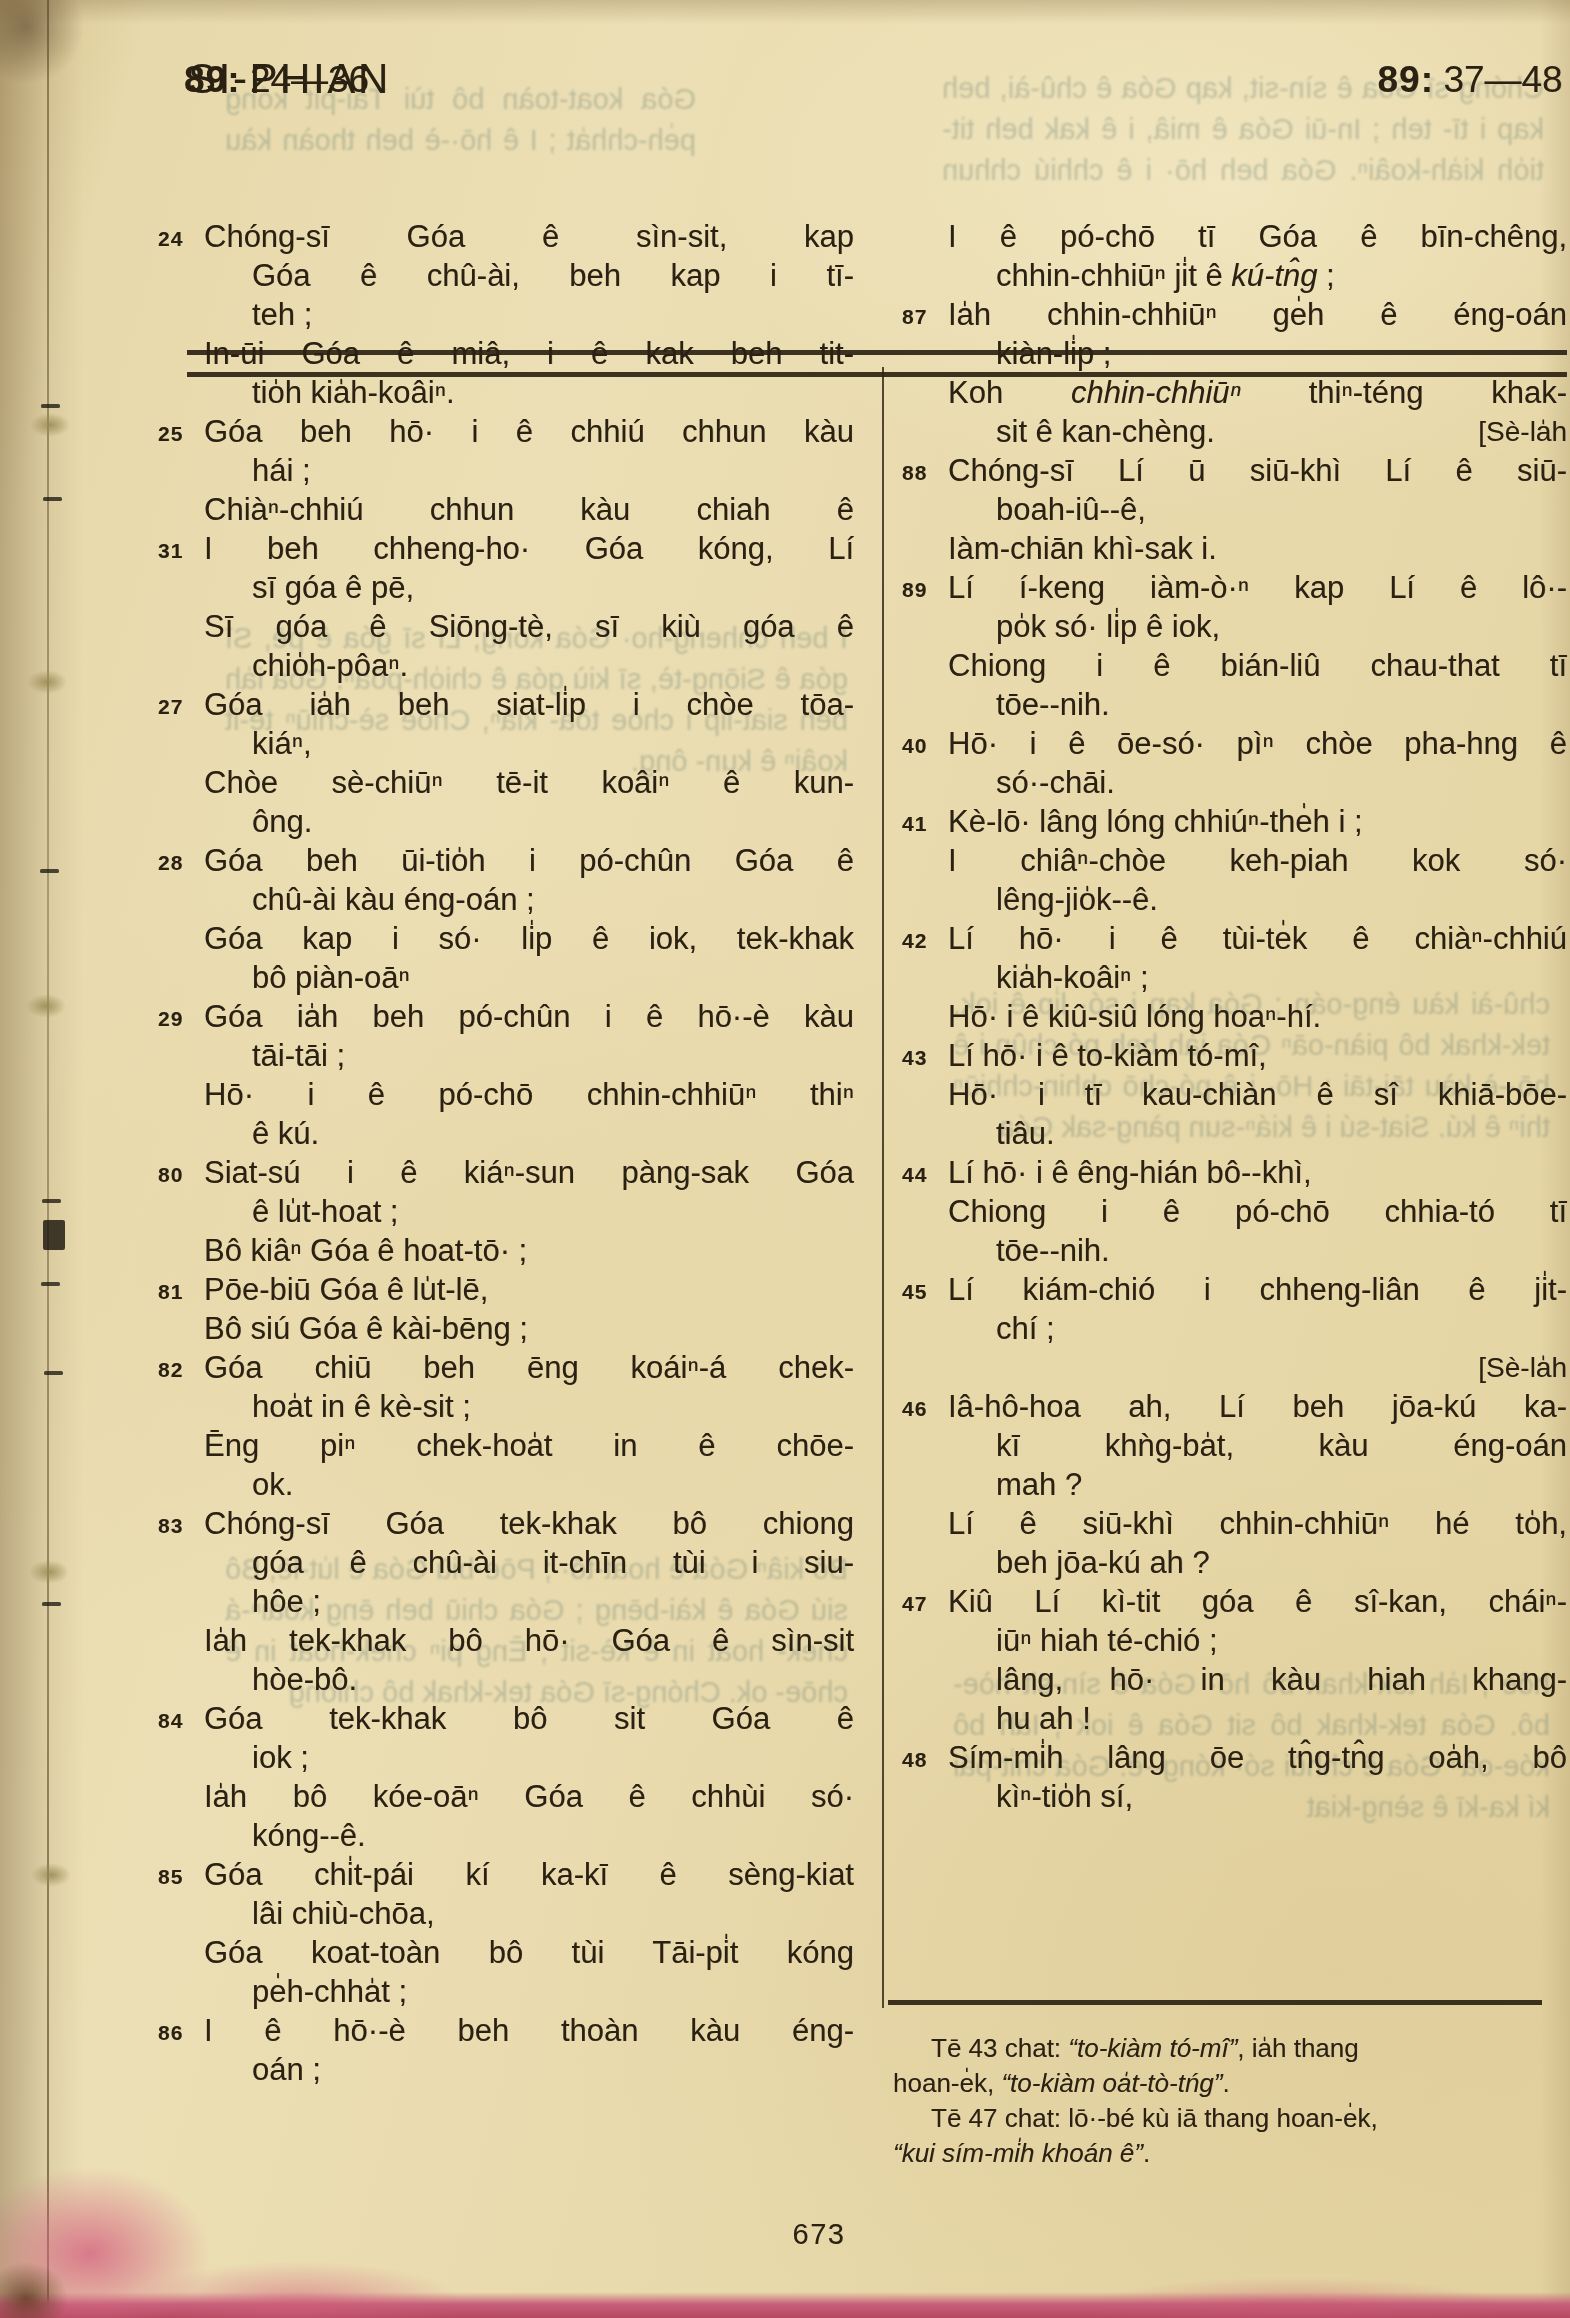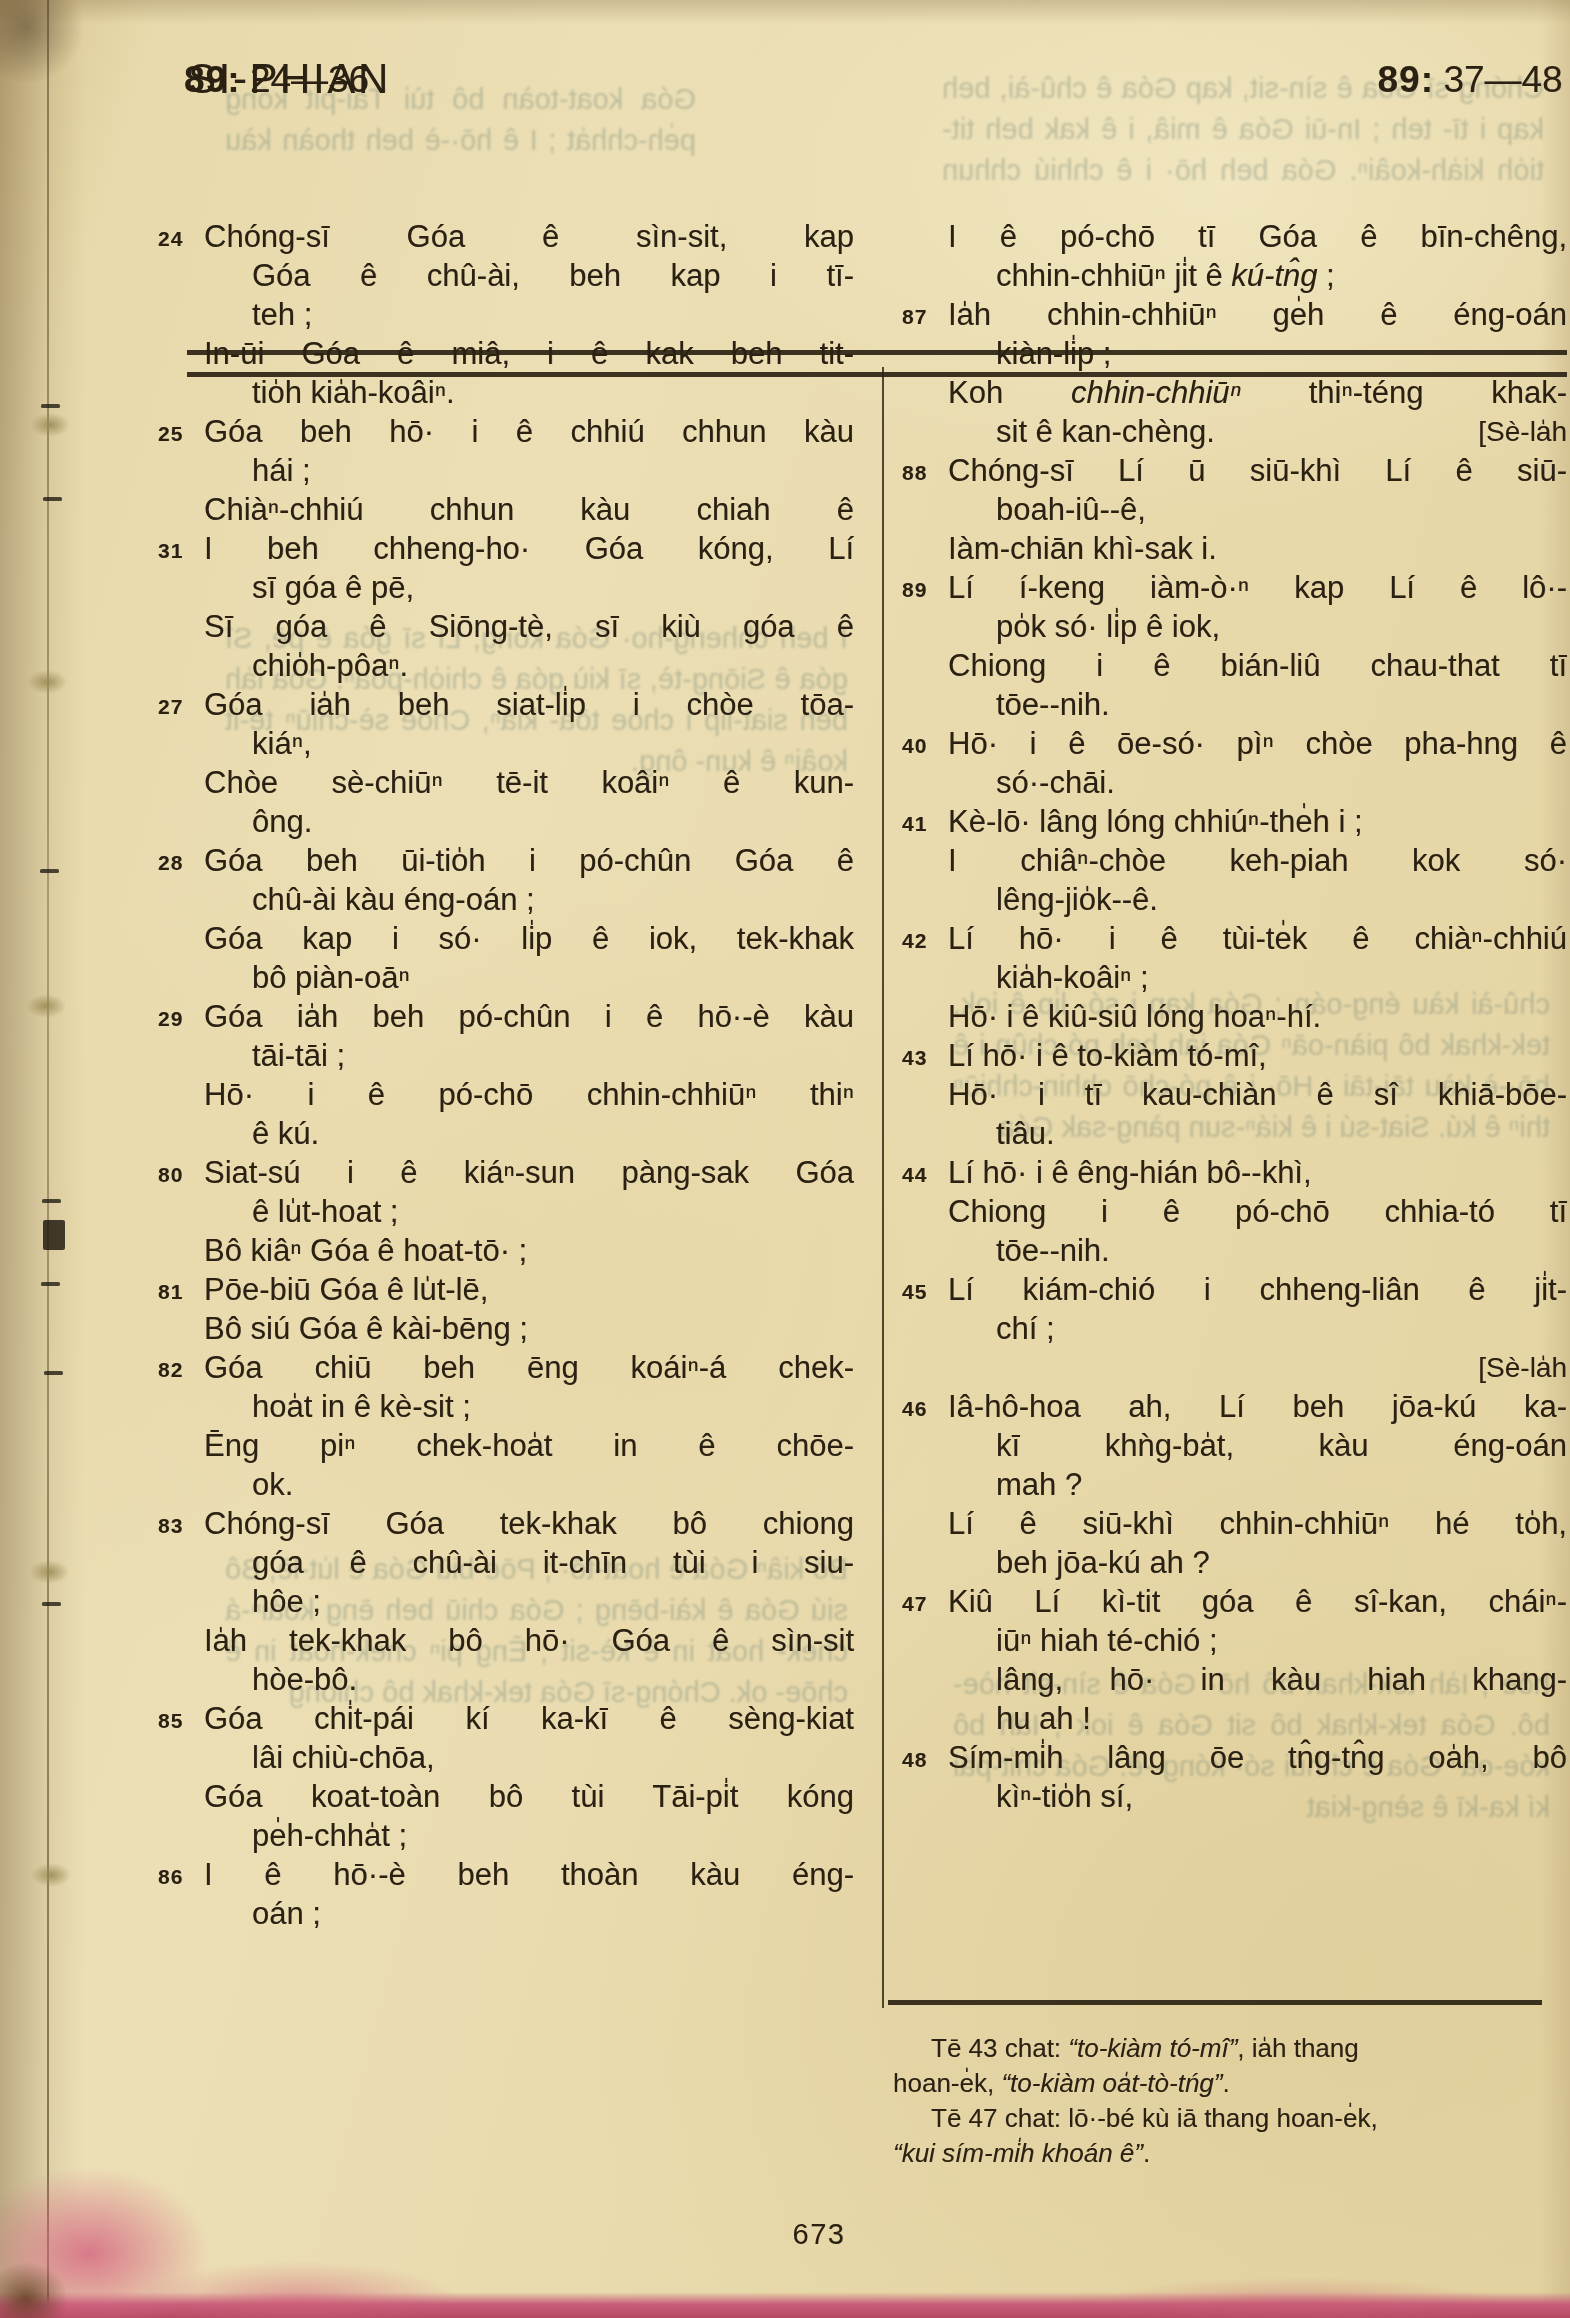--- a/index.html
+++ b/index.html
@@ -196,20 +196,27 @@
       </div>
       <div class="verse">
         <span class="vnum">83</span>
         <div class="vline j"><span class="lt"><span>Chóng-sī Góa tek-khak bô chiong</span></span></div>
         <div class="vline ind1 j"><span class="lt"><span>góa ê chû-ài it-chīn tùi i siu-</span></span></div>
         <div class="vline ind1"><span class="lt"><span>hôe ;</span></span></div>
         <div class="vline j"><span class="lt"><span>Ia̍h tek-khak bô hō· Góa ê sìn-sit</span></span></div>
         <div class="vline ind1"><span class="lt"><span>hòe-bô.</span></span></div>
       </div>
       <div class="verse">
+        <span class="vnum">84</span>
+        <div class="vline j"><span class="lt"><span>Góa tek-khak bô sit Góa ê</span></span></div>
+        <div class="vline ind1"><span class="lt"><span>iok ;</span></span></div>
+        <div class="vline j"><span class="lt"><span>Ia̍h bô kóe-oāⁿ Góa ê chhùi só·</span></span></div>
+        <div class="vline ind1"><span class="lt"><span>kóng--ê.</span></span></div>
+      </div>
+      <div class="verse">
         <span class="vnum">85</span>
         <div class="vline j"><span class="lt"><span>Góa chi̍t-pái kí ka-kī ê sèng-kiat</span></span></div>
         <div class="vline ind1"><span class="lt"><span>lâi chiù-chōa,</span></span></div>
         <div class="vline j"><span class="lt"><span>Góa koat-toàn bô tùi Tāi-pi̍t kóng</span></span></div>
         <div class="vline ind1"><span class="lt"><span>pe̍h-chha̍t ;</span></span></div>
       </div>
       <div class="verse">
         <span class="vnum">86</span>
         <div class="vline j"><span class="lt"><span>I ê hō·-è beh thoàn kàu éng-</span></span></div>
         <div class="vline ind1"><span class="lt"><span>oán ;</span></span></div>

